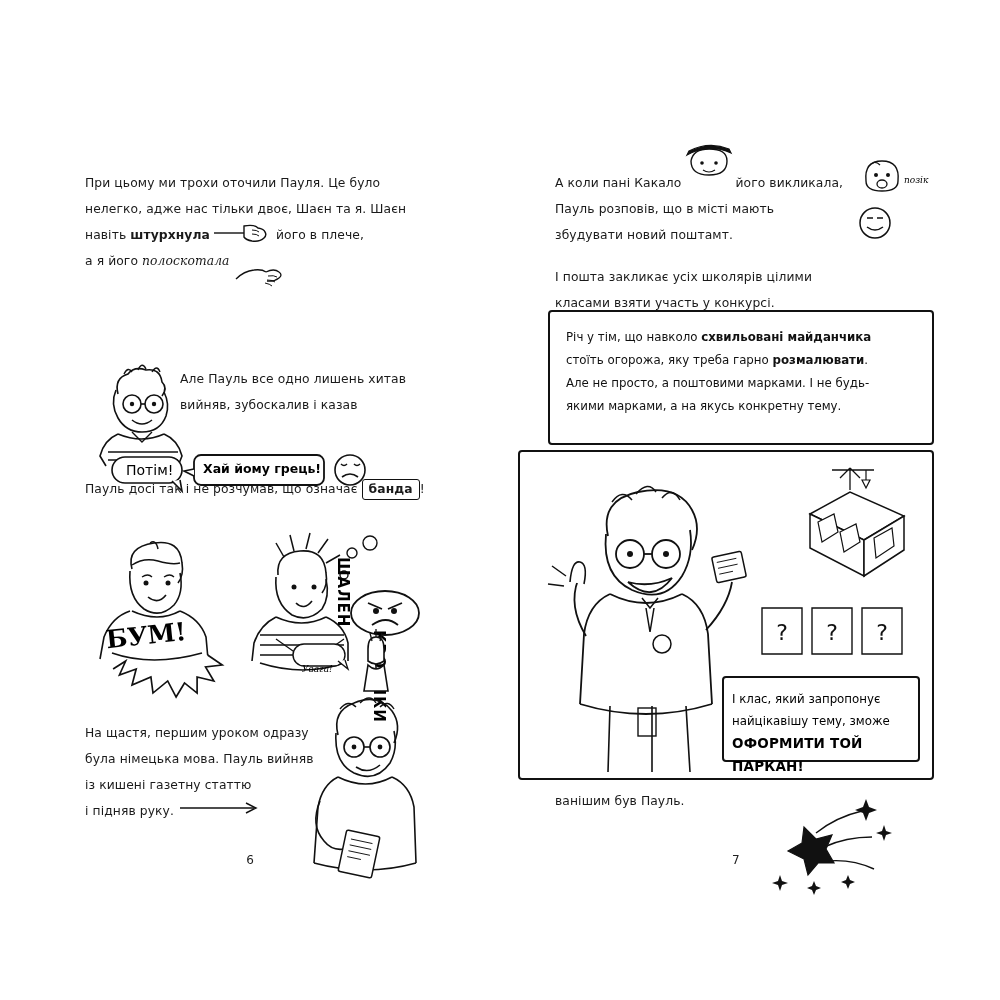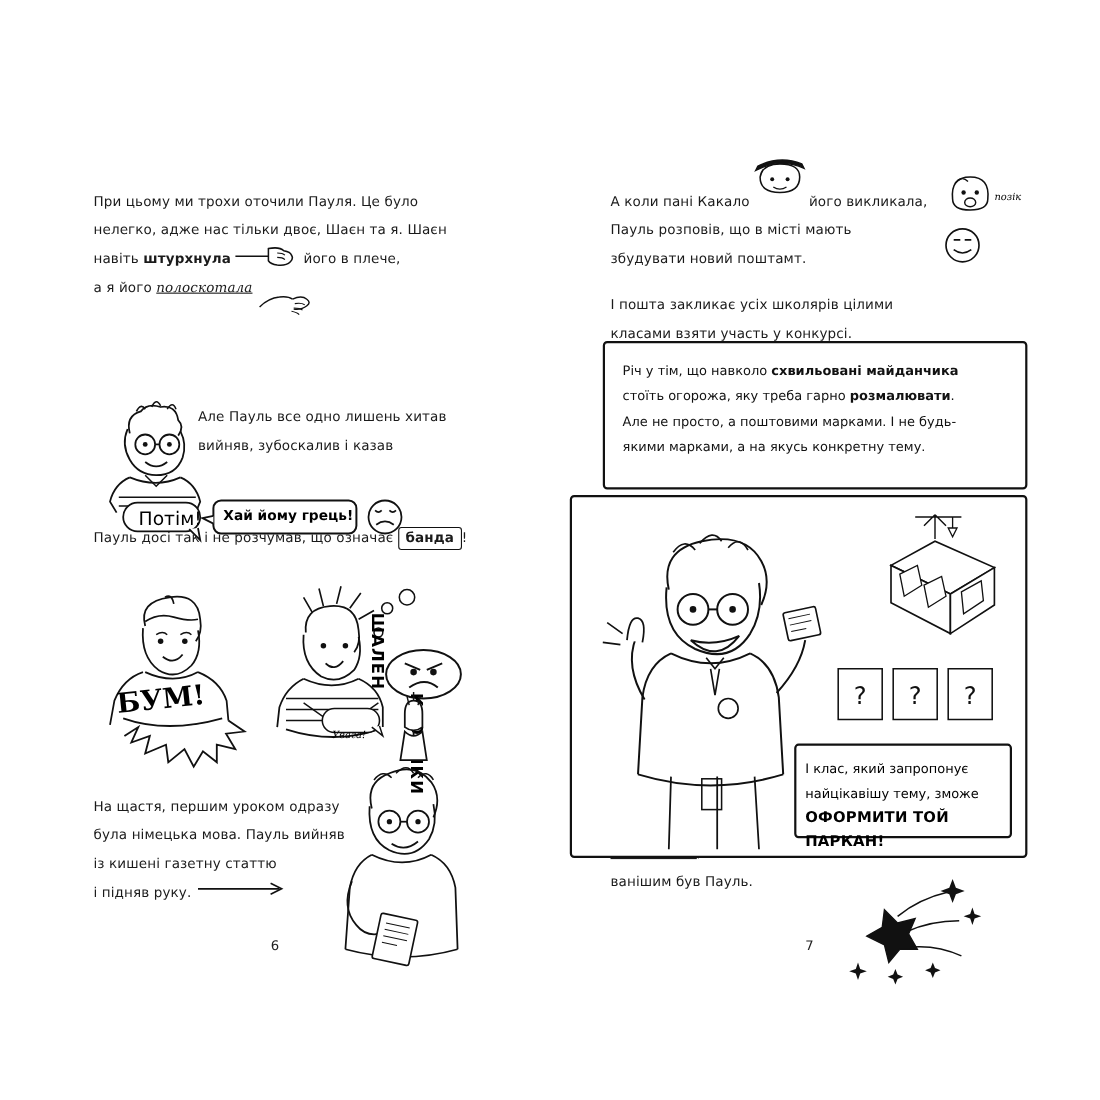--- a/index.html
+++ b/index.html
@@ -36,21 +36,20 @@
     line-height: 26px;
     color: #1a1a1a;
     letter-spacing: 0.1px;
     margin: 0 0 6px 0;
   }
   .b { font-weight: bold; }
   .u { }
   .hand {
     font-family: "DejaVu Serif", serif;
     font-style: italic;
-    text-decoration: underline;
   }
   .hand-no-u {
     font-family: "DejaVu Serif", serif;
     font-style: italic;
   }
   .highlight-box {
     display: inline-block;
     border: 1.6px solid #111;
     border-radius: 3px;
     padding: 0px 6px;
@@ -171,21 +170,21 @@
       <svg width="300" height="34" viewBox="0 0 300 34" style="position:absolute; left:0; top:0;">
         <rect x="2" y="2" width="70" height="26" rx="13" ry="13" fill="#fff" stroke="#111" stroke-width="1.6"></rect>
         <path d="M62 26 l10 10 l-2 -11" fill="#fff" stroke="#111" stroke-width="1.6"></path>
         <rect x="84" y="0" width="130" height="30" rx="7" ry="7" fill="#fff" stroke="#111" stroke-width="1.8"></rect>
         <path d="M84 14 l-10 2 l10 5" fill="#fff" stroke="#111" stroke-width="1.6"></path>
         <circle cx="240" cy="15" r="15" fill="#fff" stroke="#111" stroke-width="1.6"></circle>
         <path d="M231 9 q3 3 6 0" fill="none" stroke="#111" stroke-width="1.5"></path>
         <path d="M244 9 q3 3 6 0" fill="none" stroke="#111" stroke-width="1.5"></path>
         <path d="M232 22 q8 -6 16 0" fill="none" stroke="#111" stroke-width="1.6"></path>
       </svg>
-      <span style="position:absolute; left:16px; top:7px; font-size:17px;">Потім!</span>
+      <span style="position:absolute; left:16px; top:7px; font-size:14px;">Потім!</span>
       <span style="position:absolute; left:93px; top:6px; font-size:12.5px; font-weight:bold;">Хай йому грець!</span>
     </div>
 
     <p class="para" style="margin-top:58px;">
       <span>Пауль досі так і <span class="u">не розчумав</span>, що означає <span class="highlight-box">банда</span>!</span>
     </p>
 
     <div class="art" style="left:80px; top:440px;">
       <svg width="320" height="160" viewBox="0 0 320 160">
 

